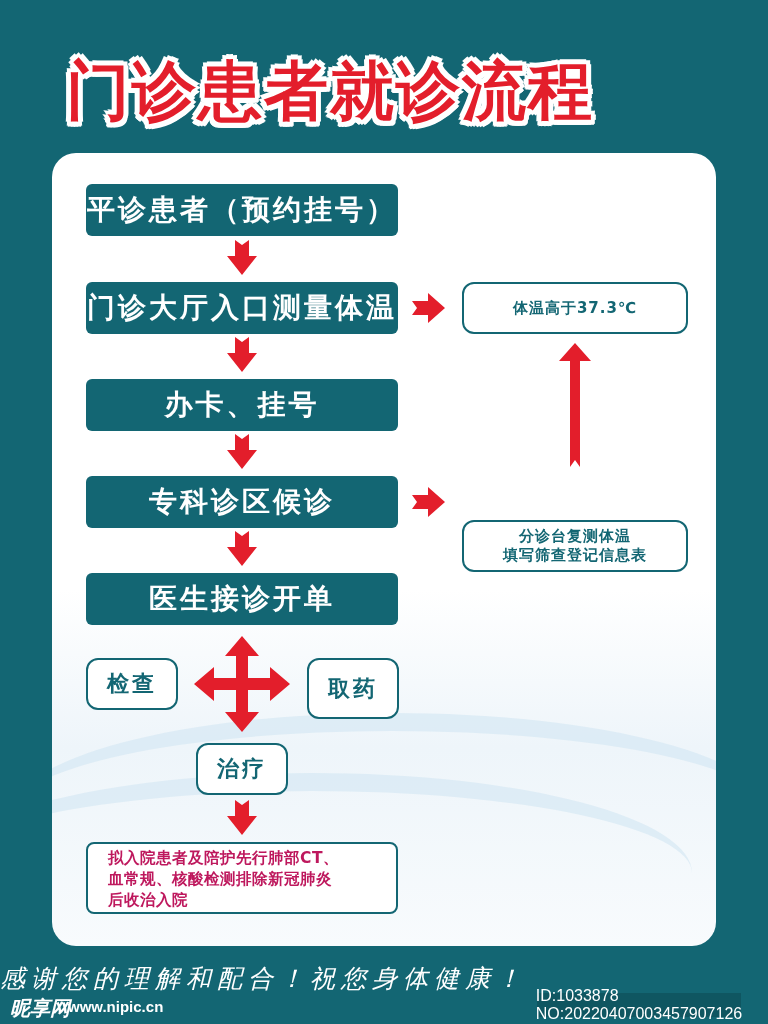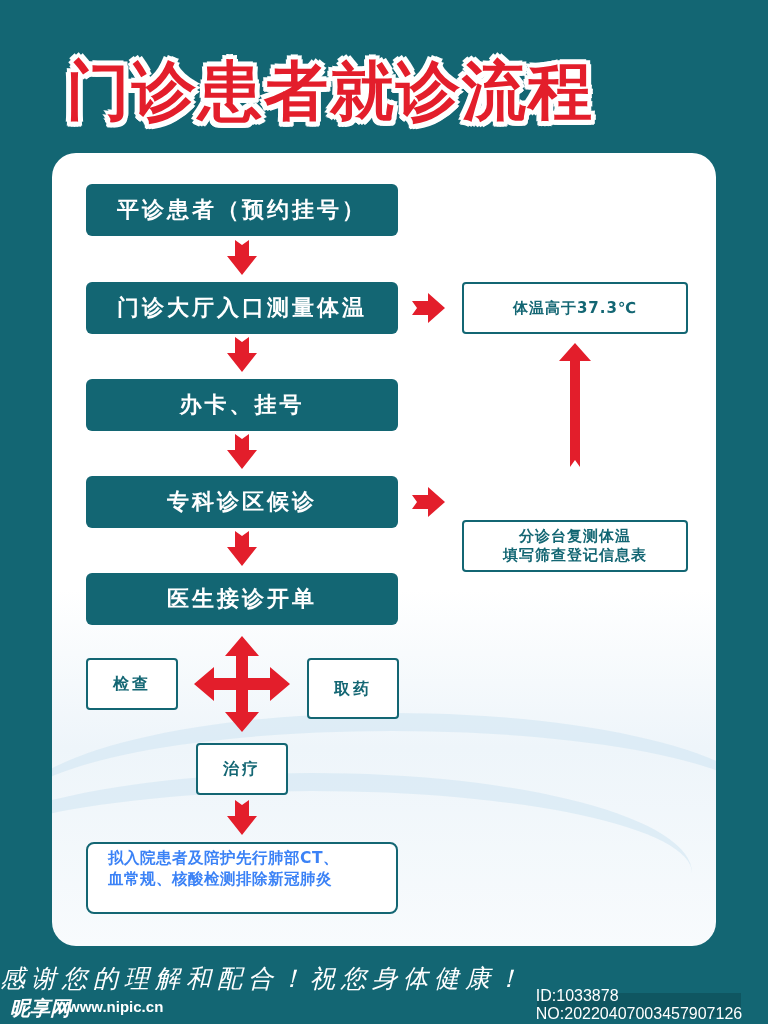--- a/index.html
+++ b/index.html
@@ -23,34 +23,34 @@
     border-radius: 24px; overflow: hidden;
   }
   .wave {
     position: absolute; left: -40px; width: 760px; height: 200px; border-radius: 50%;
     border-top: 18px solid rgba(214,232,243,0.7);
   }
   .step {
     position: absolute; left: 86px; width: 312px; height: 52px;
     background: #136673; color: #fff; border-radius: 6px;
     display: flex; align-items: center; justify-content: center;
-    font-size: 22px; font-weight: bold; letter-spacing: 3px;
+    font-size: 28px; font-weight: bold; letter-spacing: 3px;
   }
   .side {
-    position: absolute; border: 2.5px solid #136673; border-radius: 4px;
+    position: absolute; border: 2.5px solid #136673; border-radius: 12px;
     background: #fff; color: #136673; font-weight: bold;
     display: flex; flex-direction: column; align-items: center; justify-content: center;
     text-align: center; line-height: 1.25;
   }
   .side.small { font-size: 15px; letter-spacing: 1px; }
-  .side.big { font-size: 16px; letter-spacing: 3px; }
+  .side.big { font-size: 22px; letter-spacing: 3px; }
   .note {
     position: absolute; left: 86px; top: 842px; width: 312px; height: 72px;
     border: 2.5px solid #136673; border-radius: 8px; background: #fff;
-    color: #3b82f6; font-weight: bold; font-size: 15.5px; line-height: 21px;
+    color: #be185d; font-weight: bold; font-size: 15.5px; line-height: 21px;
     padding: 4px 10px 0 20px; letter-spacing: 0.5px;
   }
   .arrow { position: absolute; }
   .footer-thanks {
     position: absolute; left: 0; top: 962px; width: 768px; 
     color: #fff; font-family: "DejaVu Serif", serif; font-style: italic;
     font-size: 25px; letter-spacing: 6px;
   }
   .watermark-logo {
     position: absolute; left: 10px; top: 995px; color: #fff; font-weight: bold;
@@ -122,18 +122,19 @@
 <div class="side big" style="left:307px; top:658px; width:92px; height:61px;">取药</div>
 <div class="side big" style="left:196px; top:743px; width:92px; height:52px;">治疗</div>
 
 <svg class="arrow" style="left:194px; top:636px;" width="96" height="96" viewBox="0 0 96 96">
   <polygon points="48,0 65,20 54,20 54,42 76,42 76,31 96,48 76,65 76,54 54,54 54,76 65,76 48,96 31,76 42,76 42,54 20,54 20,65 0,48 20,31 20,42 42,42 42,20 31,20" fill="#e31e2b"></polygon>
 </svg>
 
 <div class="note">
   <div>拟入院患者及陪护先行肺部CT、</div>
   <div>血常规、核酸检测排除新冠肺炎</div>
+  <div>后收治入院</div>
 </div>
 
 <div class="footer-thanks">感谢您的理解和配合！祝您身体健康！</div>
 <div class="watermark-logo">昵享网</div>
 <div class="watermark-url">www.nipic.cn</div>
 <div class="watermark-id">ID:1033878 NO:20220407003457907126</div>
 
 </body></html>

